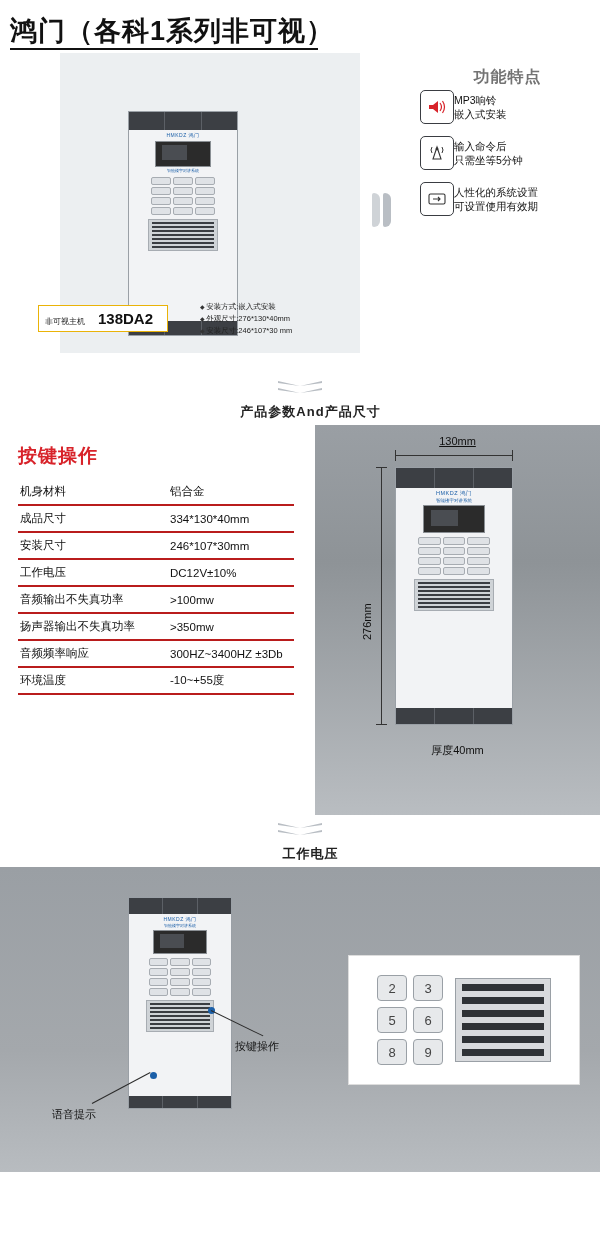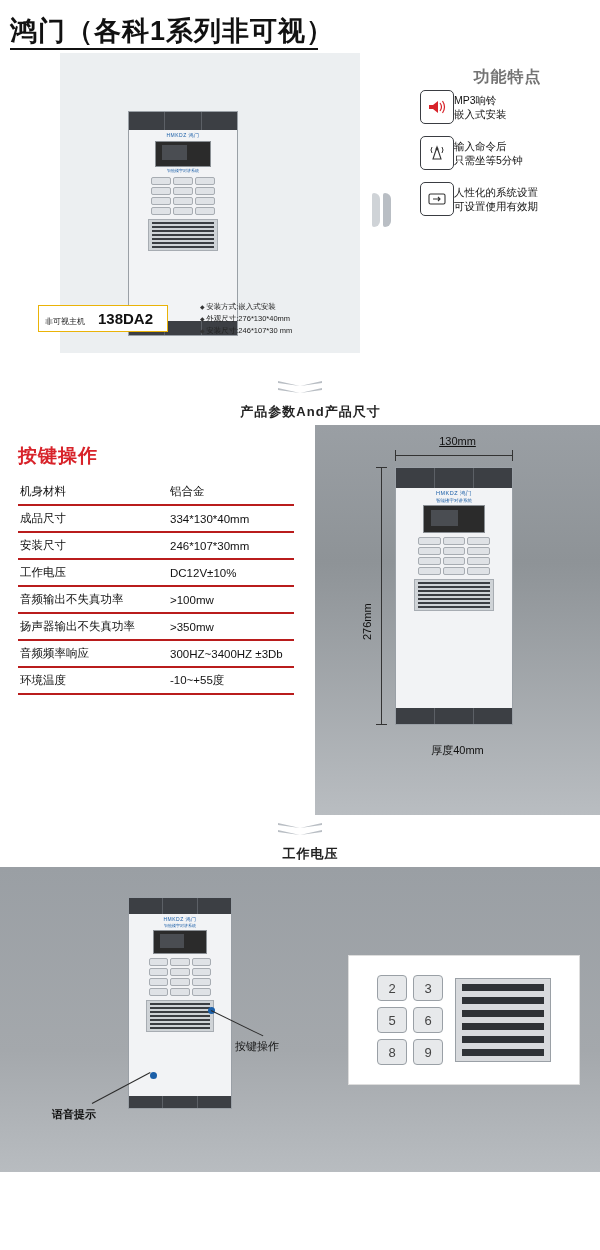--- a/index.html
+++ b/index.html
@@ -599,21 +599,21 @@
           </div>
       </div>
     </div>
 
     <div class="callout-dot" style="left:208px; top:140px;"></div>
     <div class="callout-line" style="left:211px; top:143px; width:58px; transform:rotate(26deg);"></div>
     <div class="callout-txt" style="left:227px; top:172px;margin-left:8px;">按键操作</div>
 
     <div class="callout-dot" style="left:150px; top:205px;"></div>
     <div class="callout-line" style="left:92px; top:236px; width:66px; transform:rotate(-28deg);"></div>
-    <div class="callout-txt" style="left:52px; top:240px;font-weight:bold;">语音提示</div>
+    <div class="callout-txt" style="left:52px; top:240px;">语音提示</div>
 
     <div class="photo" style="left:348px; top:88px; width:232px; height:130px;">
       <div class="keys">
         <span>2</span>
         <span>3</span>
         <span>5</span>
         <span>6</span>
         <span>8</span>
         <span>9</span>
       </div>

